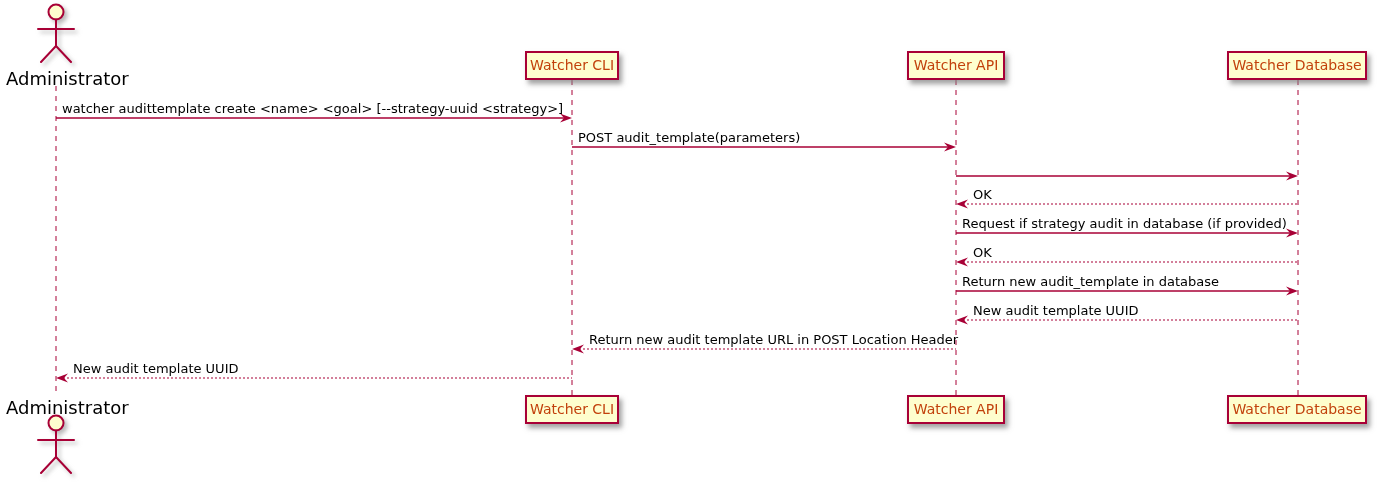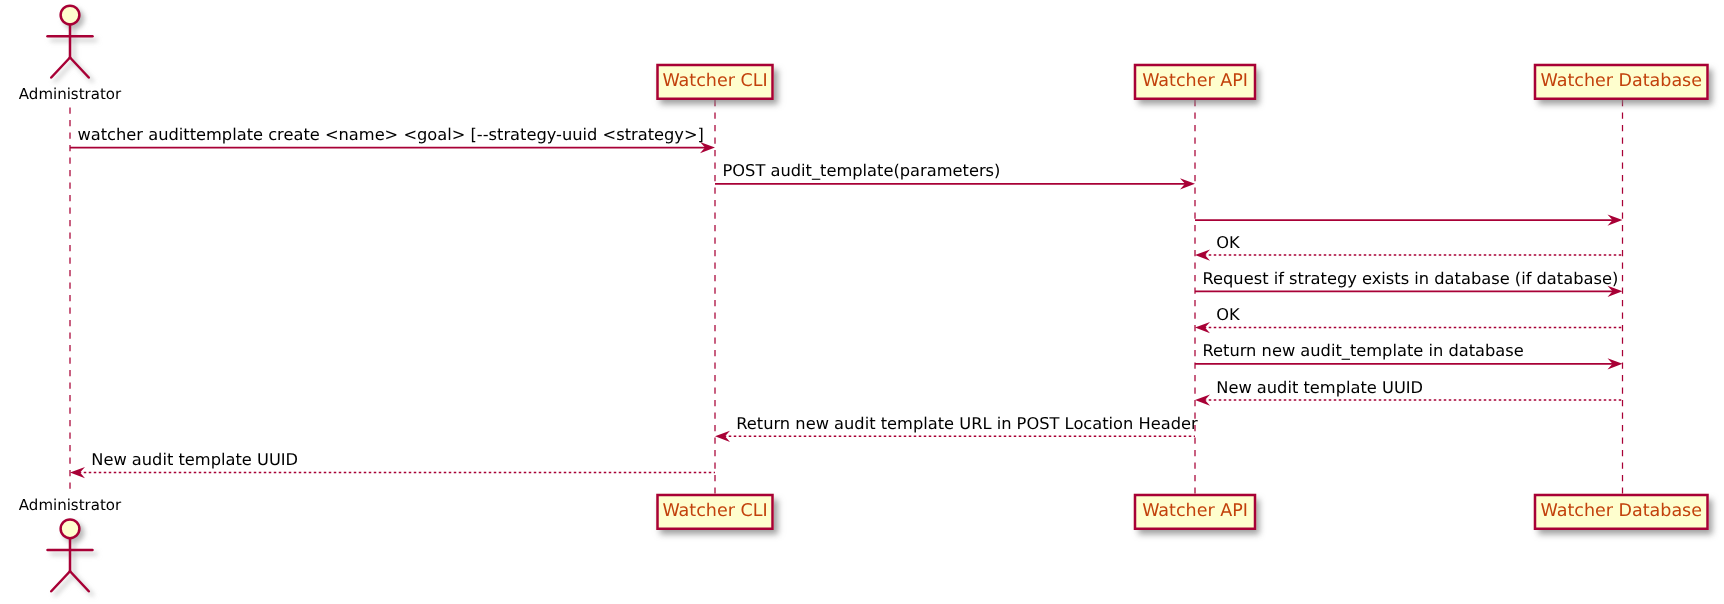--- a/index.html
+++ b/index.html
@@ -35,21 +35,21 @@
     font-size: 14px;
     line-height: 25px;
     text-align: center;
     white-space: nowrap;
   }
   .actor-label {
     position: absolute;
     width: 100px;
     left: 6px;
     color: #000;
-    font-size: 12px;
+    font-size: 18px;
     text-align: center;
     white-space: nowrap;
   }
   .msg {
     position: absolute;
     color: #000;
     font-size: 13px;
     line-height: 15px;
     white-space: nowrap;
   }
@@ -140,20 +140,20 @@
   <div class="pbox" style="left:907px;  top:51px; width:98px;">Watcher API</div>
   <div class="pbox" style="left:1227px; top:51px; width:140px;">Watcher Database</div>
 
   <div class="pbox" style="left:525px;  top:395px; width:94px;">Watcher CLI</div>
   <div class="pbox" style="left:907px;  top:395px; width:98px;">Watcher API</div>
   <div class="pbox" style="left:1227px; top:395px; width:140px;">Watcher Database</div>
 
   <div class="msg" style="left:578px; top:130px;">POST audit_template(parameters)</div>
   <div class="msg" style="left:62px;  top:101px;">watcher audittemplate create &lt;name&gt; &lt;goal&gt; [--strategy-uuid &lt;strategy&gt;]</div>
   <div class="msg" style="left:973px; top:187px;">OK</div>
-  <div class="msg" style="left:962px; top:216px;">Request if strategy exists in database (if database)</div>
+  <div class="msg" style="left:962px; top:216px;">Request if strategy audit in database (if provided)</div>
   <div class="msg" style="left:973px; top:245px;">OK</div>
   <div class="msg" style="left:962px; top:274px;">Return new audit_template in database</div>
   <div class="msg" style="left:973px; top:303px;">New audit template UUID</div>
   <div class="msg" style="left:589px; top:332px;">Return new audit template URL in POST Location Header</div>
   <div class="msg" style="left:73px;  top:361px;">New audit template UUID</div>
 
 </div>
 
 </body></html>

